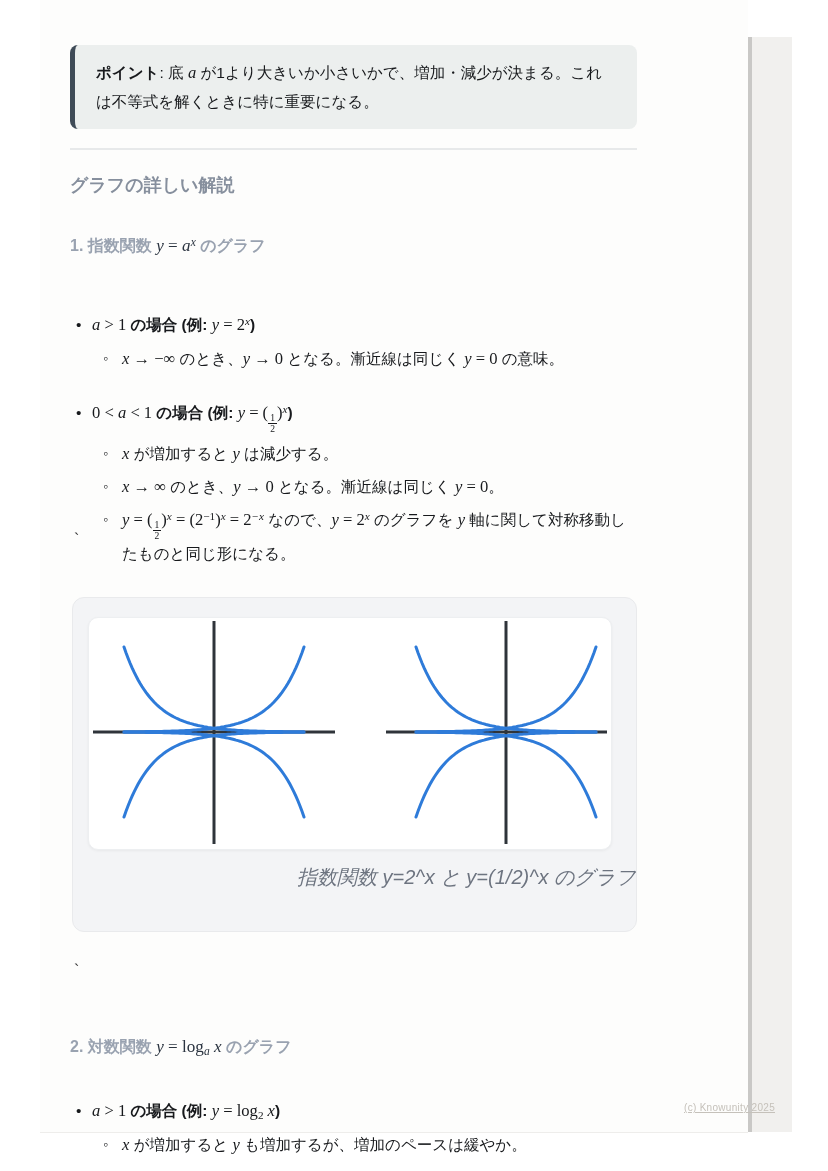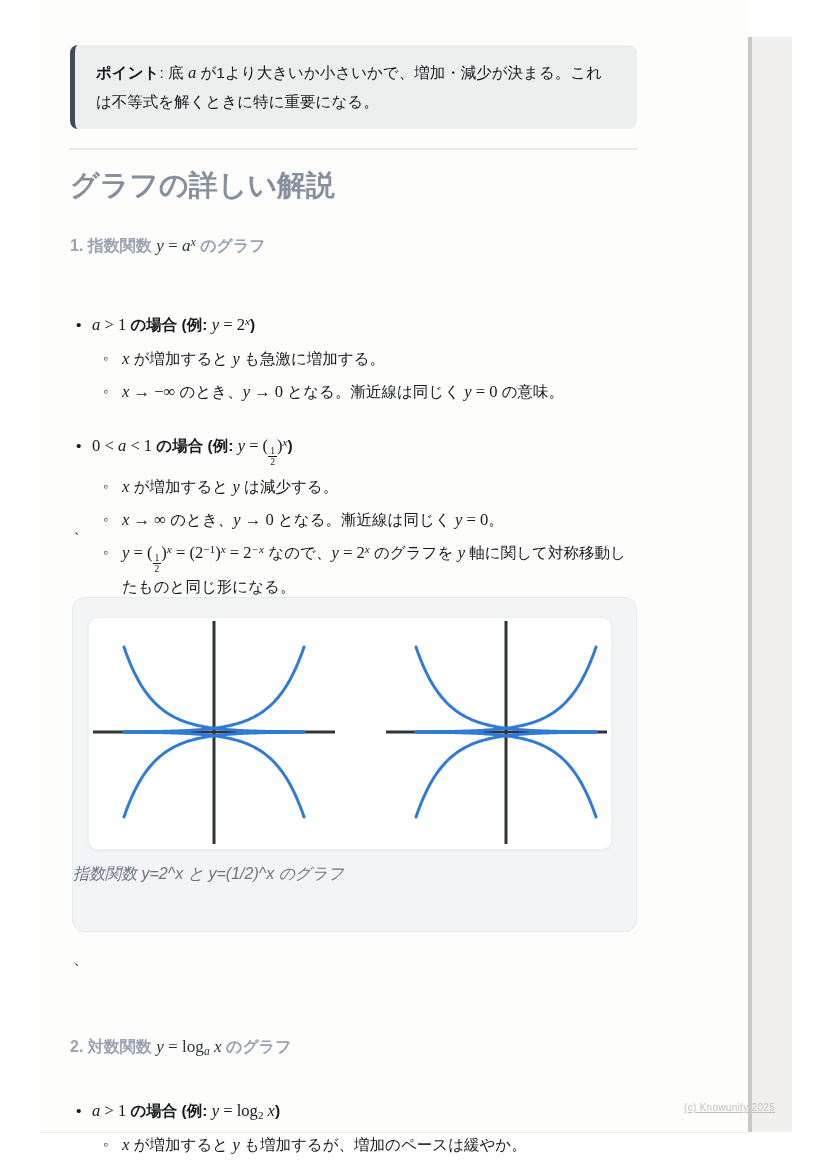--- a/index.html
+++ b/index.html
@@ -10,21 +10,21 @@
   .content{position:absolute;left:70px;top:0;width:567px;}
 
   
   .callout{position:absolute;top:45px;left:0;width:567px;box-sizing:border-box;
            background:var(--callout_bg);border-left:5px solid var(--callout_border);
            border-radius:8px;padding:13px 20px 13px 21px;font-size:15.5px;line-height:29px;}
 
   .rule{position:absolute;top:148px;left:0;width:567px;border:none;margin:0;
         border-top:2px solid var(--rule_gray);}
 
-  .h2{position:absolute;top:170px;left:0;margin:0;font-size:29px;line-height:30px;
+  .h2{position:absolute;top:170px;left:0;margin:0;font-size:18px;line-height:30px;
       font-weight:bold;color:var(--heading_gray);}
   .h3{position:absolute;left:0;margin:0;font-size:16px;line-height:38px;
       font-weight:bold;color:var(--subheading_gray);}
   .h3-1{top:227px;} .h3-2{top:1020px;margin-top:8px;}
   .h3 .tk-m,.h3 .tk-r,.h3 .tk-sup,.h3 .tk-supr,.h3 .tk-sub,.h3 .tk-subr{color:var(--math_dark);font-weight:normal;}
 
   
   .list{position:absolute;left:0;width:567px;font-size:15.5px;line-height:26px;}
   .list1{top:284px;} .list2{top:1070px;}
   .li{margin-top:10px;} .li:first-child{margin-top:0;}
@@ -49,22 +49,22 @@
   .stray1{top:531px;} .stray2{top:962px;}
 
   
   .figurebox{position:absolute;top:597px;left:2px;width:565px;height:335px;margin:0;
              background:var(--figure_bg);border:1px solid var(--figure_border);
              border-radius:12px;box-sizing:border-box;}
   .fig-card{position:absolute;left:15px;top:19px;width:522px;height:231px;
             background:var(--card_bg);border:1px solid var(--card_border);border-radius:10px;
             box-shadow:0 1px 3px rgba(0,0,0,0.05);}
   .fig-card svg{position:absolute;left:0;top:0;}
-  .caption{position:absolute;top:266px;left:0;width:100%;text-align:left;
-           font-style:italic;font-size:16px;color:var(--caption_gray);}
+  .caption{position:absolute;top:266px;left:0;width:100%;text-align:right;
+           font-style:italic;font-size:20px;color:var(--caption_gray);}
 
   
   .side-strip{position:absolute;left:748px;top:37px;width:44px;height:1095px;
               background:var(--strip_bg);border-left:4px solid var(--strip_edge);box-sizing:border-box;}
   .watermark{position:absolute;left:684px;top:1102px;font-size:10px;letter-spacing:0.3px;
              color:var(--watermark_gray);white-space:nowrap;z-index:5;text-decoration:underline;}
 </style>
 </head>
 <body>
 
@@ -79,21 +79,20 @@
 
     <hr class="rule">
 
     <h2 class="h2">グラフの詳しい解説</h2>
 
     <h3 class="h3 h3-1"><span class="tk-t">1. 指数関数 </span><span class="tk-m">y</span><span class="tk-r"> = </span><span class="tk-m">a</span><span class="tk-sup">x</span><span class="tk-t"> のグラフ</span></h3>
 
     <div class="list list1">
         <div class="li">
           <div class="li-head"><span class="tk-m">a</span><span class="tk-r"> &gt; 1 </span><span class="tk-b">の場合 (例: </span><span class="tk-m">y</span><span class="tk-r"> = 2</span><span class="tk-sup">x</span><span class="tk-b">)</span></div>
-          <div class="li-sub"><span class="tk-m">x</span><span class="tk-t"> が増加すると </span><span class="tk-m">y</span><span class="tk-t"> も急激に増加する。</span></div>
           <div class="li-sub"><span class="tk-m">x</span><span class="tk-r"> → −∞ </span><span class="tk-t">のとき、</span><span class="tk-m">y</span><span class="tk-r"> → 0 </span><span class="tk-t">となる。漸近線は同じく </span><span class="tk-m">y</span><span class="tk-r"> = 0 </span><span class="tk-t">の意味。</span></div>
         </div>
         <div class="li">
           <div class="li-head"><span class="tk-r">0 &lt; </span><span class="tk-m">a</span><span class="tk-r"> &lt; 1 </span><span class="tk-b">の場合 (例: </span><span class="tk-m">y</span><span class="tk-r"> = (</span><span class="frac tk-r">
               <span class="num">1</span>
               <span class="den">2</span>
             </span><span class="tk-r">)</span><span class="tk-sup">x</span><span class="tk-b">)</span></div>
           <div class="li-sub"><span class="tk-m">x</span><span class="tk-t"> が増加すると </span><span class="tk-m">y</span><span class="tk-t"> は減少する。</span></div>
           <div class="li-sub"><span class="tk-m">x</span><span class="tk-r"> → ∞ </span><span class="tk-t">のとき、</span><span class="tk-m">y</span><span class="tk-r"> → 0 </span><span class="tk-t">となる。漸近線は同じく </span><span class="tk-m">y</span><span class="tk-r"> = 0</span><span class="tk-t">。</span></div>
           <div class="li-sub"><span class="tk-m">y</span><span class="tk-r"> = (</span><span class="frac tk-r">

